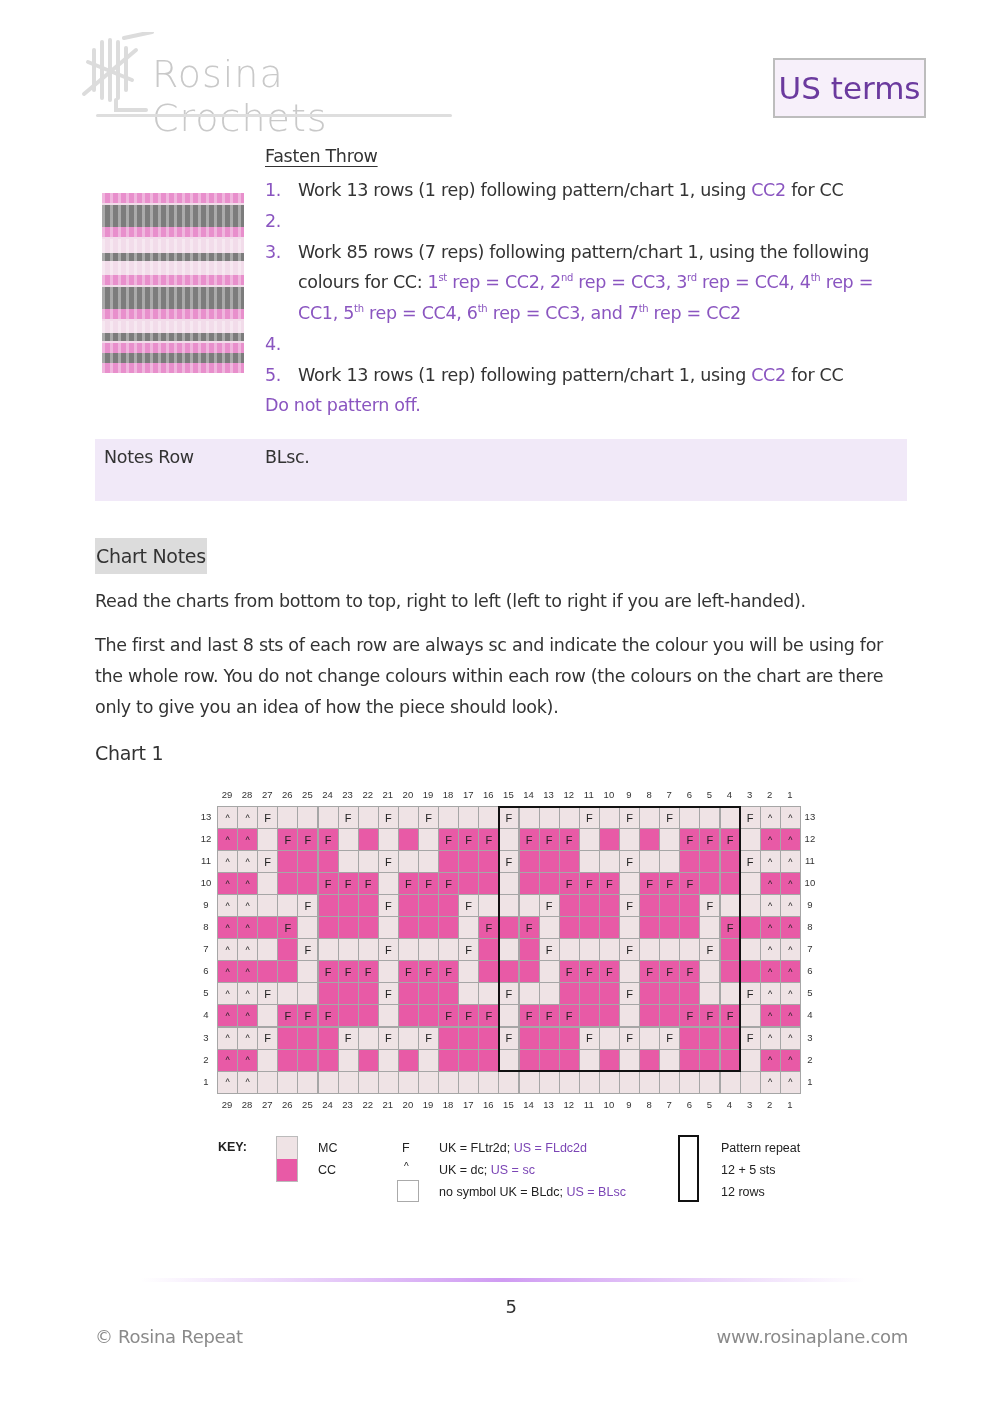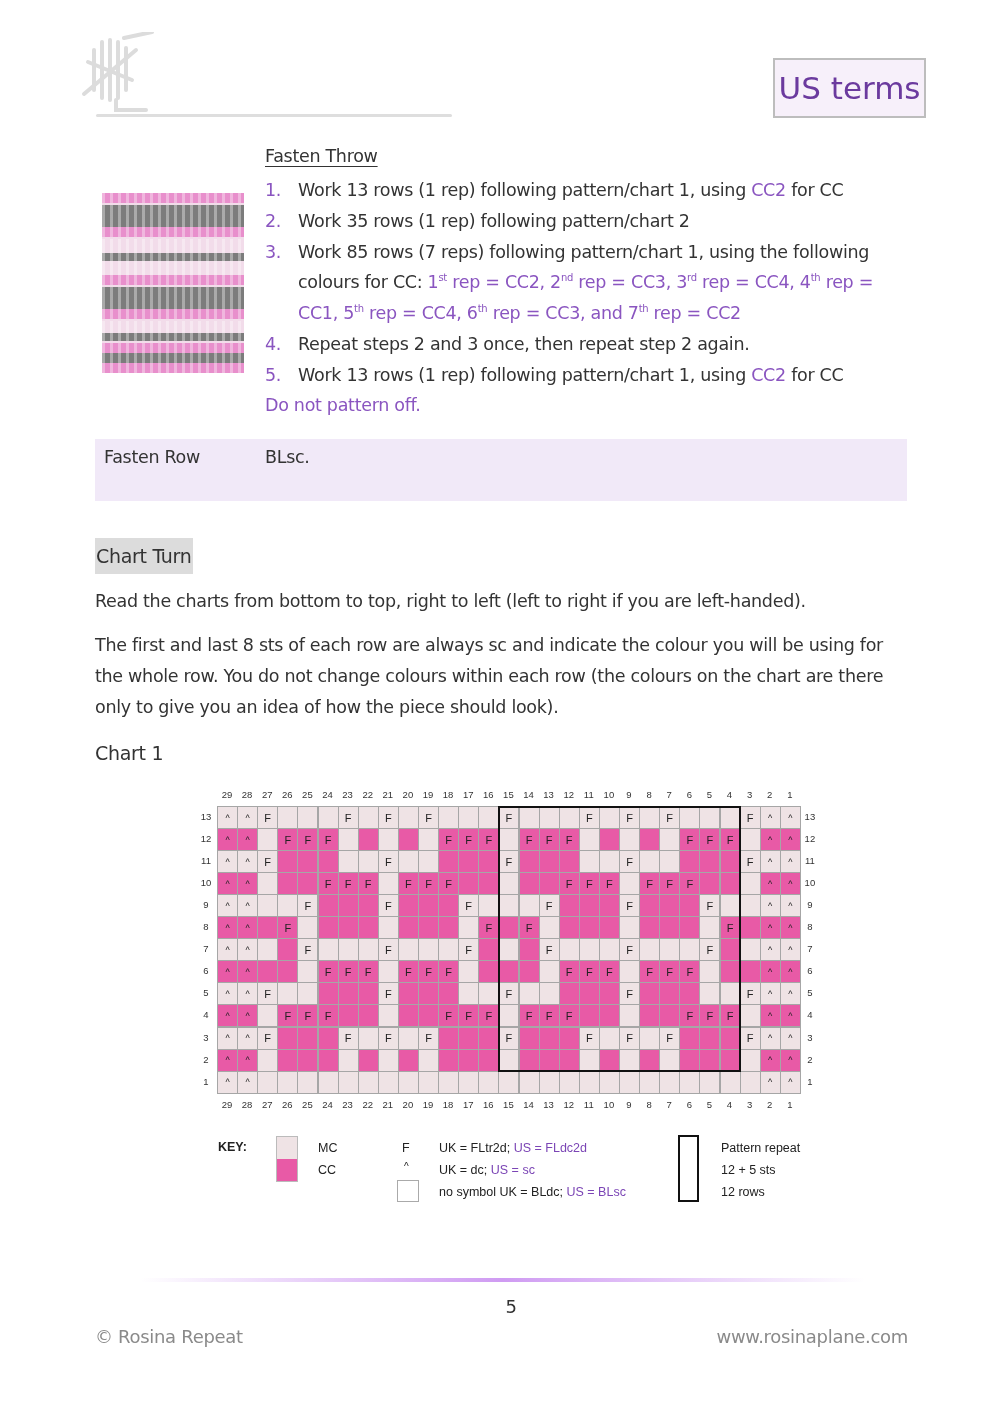--- a/index.html
+++ b/index.html
@@ -57,20 +57,21 @@
       <line x1="26" y1="10" x2="26" y2="66"></line>
       <line x1="34" y1="8" x2="34" y2="68"></line>
       <line x1="42" y1="10" x2="42" y2="66"></line>
       <line x1="50" y1="16" x2="50" y2="58"></line>
       <line x1="12" y1="30" x2="56" y2="48"></line>
       <line x1="48" y1="6" x2="76" y2="0"></line>
       <line x1="8" y1="62" x2="60" y2="18"></line>
       <path d="M40 68 L40 78 L70 78"></path>
     </g>
   </svg>
+  <span class="logo-text">Rosina Crochets</span>
   <div class="logo-line"></div>
 </div>
 <div class="terms-badge">US terms</div>
 
 <div class="thumb" id="thumb">
     <div class="band" style="top: 0px; height: 10px; background: repeating-linear-gradient(90deg, rgba(255, 255, 255, 0.35) 0px, rgba(255, 255, 255, 0.35) 3px, transparent 3px, transparent 8px) rgb(232, 143, 204);"></div>
     <div class="band" style="top: 12px; height: 22px; background: repeating-linear-gradient(90deg, rgba(255, 255, 255, 0.35) 0px, rgba(255, 255, 255, 0.35) 3px, transparent 3px, transparent 8px) rgb(124, 124, 124);"></div>
     <div class="band" style="top: 34px; height: 10px; background: repeating-linear-gradient(90deg, rgba(255, 255, 255, 0.35) 0px, rgba(255, 255, 255, 0.35) 3px, transparent 3px, transparent 8px) rgb(232, 143, 204);"></div>
     <div class="band" style="top: 46px; height: 14px; background: repeating-linear-gradient(90deg, rgba(255, 255, 255, 0.35) 0px, rgba(255, 255, 255, 0.35) 3px, transparent 3px, transparent 8px) rgb(242, 220, 234);"></div>
     <div class="band" style="top: 60px; height: 8px; background: repeating-linear-gradient(90deg, rgba(255, 255, 255, 0.35) 0px, rgba(255, 255, 255, 0.35) 3px, transparent 3px, transparent 8px) rgb(124, 124, 124);"></div>
@@ -86,45 +87,43 @@
   </div>
 
 <div class="txt section-title">Fasten Throw</div>
 <div class="txt steps" id="steps">
     <div class="step">
       <span class="num">1.</span>
       <span><span>Work 13 rows (1 rep) following pattern/chart 1, using </span><span class="purple">CC2</span><span> for CC</span></span>
     </div>
     <div class="step">
       <span class="num">2.</span>
-      <span><span>Work 35 rows (1 rep) following pattern/chart 2</span></span>
     </div>
     <div class="step">
       <span class="num">3.</span>
       <span><span>Work 85 rows (7 reps) following pattern/chart 1, using the following colours for CC: </span><span class="purple">1</span><sup class="purple">st</sup><span class="purple"> rep = CC2, 2</span><sup class="purple">nd</sup><span class="purple"> rep = CC3, 3</span><sup class="purple">rd</sup><span class="purple"> rep = CC4, 4</span><sup class="purple">th</sup><span class="purple"> rep = CC1, 5</span><sup class="purple">th</sup><span class="purple"> rep = CC4, 6</span><sup class="purple">th</sup><span class="purple"> rep = CC3, and 7</span><sup class="purple">th</sup><span class="purple"> rep = CC2</span></span>
     </div>
     <div class="step">
       <span class="num">4.</span>
-      <span><span>Repeat steps 2 and 3 once, then repeat step 2 again.</span></span>
     </div>
     <div class="step">
       <span class="num">5.</span>
       <span><span>Work 13 rows (1 rep) following pattern/chart 1, using </span><span class="purple">CC2</span><span> for CC</span></span>
     </div>
   </div>
 <div class="txt purple donot">Do not pattern off.</div>
 
 <div class="final-row txt">
-  <div class="final-label">Fasten Row</div>
+  <div class="final-label">Notes Row</div>
   <div class="final-text">
     <div>BLsc.</div>
   </div>
 </div>
 
-<div class="txt notes-heading">Chart Turn</div>
+<div class="txt notes-heading">Chart Notes</div>
 <div class="txt para" style="top:586px;">Read the charts from bottom to top, right to left (left to right if you are left-handed).</div>
 <div class="txt para" style="top:630px;">The first and last 8 sts of each row are always sc and indicate the colour you will be using for the whole row. You do not change colours within each row (the colours on the chart are there only to give you an idea of how the piece should look).</div>
 <div class="txt chart-title">Chart 1</div>
 
 <div class="chart" id="chart">
     <div class="col-label" style="left: 217px; top: 789px;">29</div>
     <div class="col-label" style="left: 217px; top: 1098.65px;">29</div>
     <div class="col-label" style="left: 237.1px; top: 789px;">28</div>
     <div class="col-label" style="left: 237.1px; top: 1098.65px;">28</div>
     <div class="col-label" style="left: 257.2px; top: 789px;">27</div>

